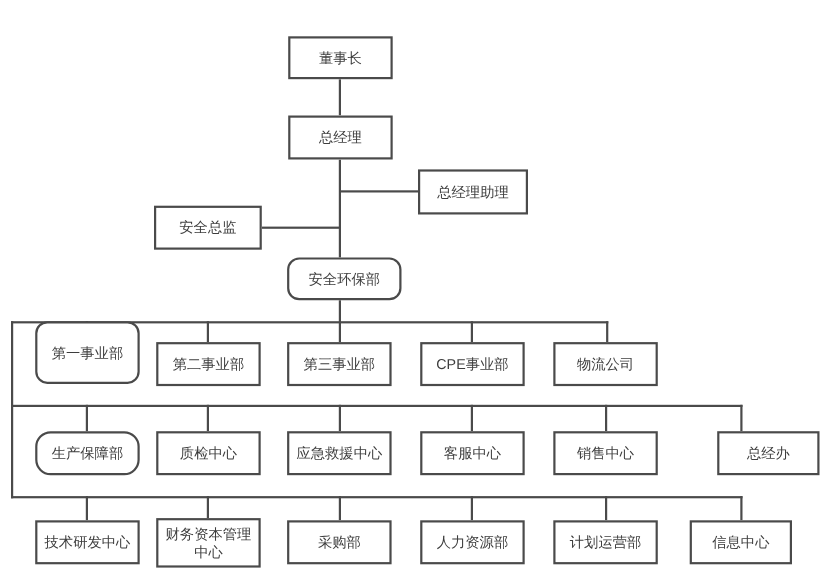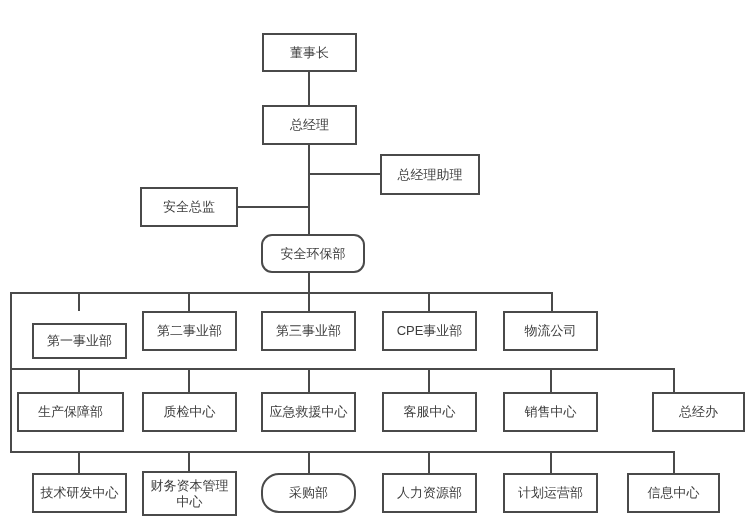--- a/index.html
+++ b/index.html
@@ -71,36 +71,36 @@
     </div>
     <div class="node" style="left: 380px; top: 154px; width: 100px; height: 41px;">
       <span>总经理助理</span>
     </div>
     <div class="node" style="left: 140px; top: 187px; width: 98px; height: 40px;">
       <span>安全总监</span>
     </div>
     <div class="node" style="left: 261px; top: 234px; width: 104px; height: 39px; border-radius: 11px;">
       <span>安全环保部</span>
     </div>
-    <div class="node" style="left: 32px; top: 323px; width: 95px; height: 36px;">
+    <div class="node" style="left: 32px; top: 292px; width: 95px; height: 57px; border-radius: 11px;">
       <span>第一事业部</span>
     </div>
     <div class="node" style="left: 142px; top: 311px; width: 95px; height: 40px;">
       <span>第二事业部</span>
     </div>
     <div class="node" style="left: 261px; top: 311px; width: 95px; height: 40px;">
       <span>第三事业部</span>
     </div>
     <div class="node" style="left: 382px; top: 311px; width: 95px; height: 40px;">
       <span>CPE事业部</span>
     </div>
     <div class="node" style="left: 503px; top: 311px; width: 95px; height: 40px;">
       <span>物流公司</span>
     </div>
-    <div class="node" style="left: 17px; top: 392px; width: 107px; height: 40px;">
+    <div class="node" style="left: 32px; top: 392px; width: 95px; height: 40px; border-radius: 14px;">
       <span>生产保障部</span>
     </div>
     <div class="node" style="left: 142px; top: 392px; width: 95px; height: 40px;">
       <span>质检中心</span>
     </div>
     <div class="node" style="left: 261px; top: 392px; width: 95px; height: 40px;">
       <span>应急救援中心</span>
     </div>
     <div class="node" style="left: 382px; top: 392px; width: 95px; height: 40px;">
       <span>客服中心</span>
@@ -110,21 +110,21 @@
     </div>
     <div class="node" style="left: 652px; top: 392px; width: 93px; height: 40px;">
       <span>总经办</span>
     </div>
     <div class="node" style="left: 32px; top: 473px; width: 95px; height: 40px;">
       <span>技术研发中心</span>
     </div>
     <div class="node" style="left: 142px; top: 471px; width: 95px; height: 45px;">
       <span>财务资本管理中心</span>
     </div>
-    <div class="node" style="left: 261px; top: 473px; width: 95px; height: 40px; border-radius: 18px;">
+    <div class="node" style="left: 261px; top: 473px; width: 95px; height: 40px;">
       <span>采购部</span>
     </div>
     <div class="node" style="left: 382px; top: 473px; width: 95px; height: 40px;">
       <span>人力资源部</span>
     </div>
     <div class="node" style="left: 503px; top: 473px; width: 95px; height: 40px;">
       <span>计划运营部</span>
     </div>
     <div class="node" style="left: 627px; top: 473px; width: 93px; height: 40px;">
       <span>信息中心</span>

